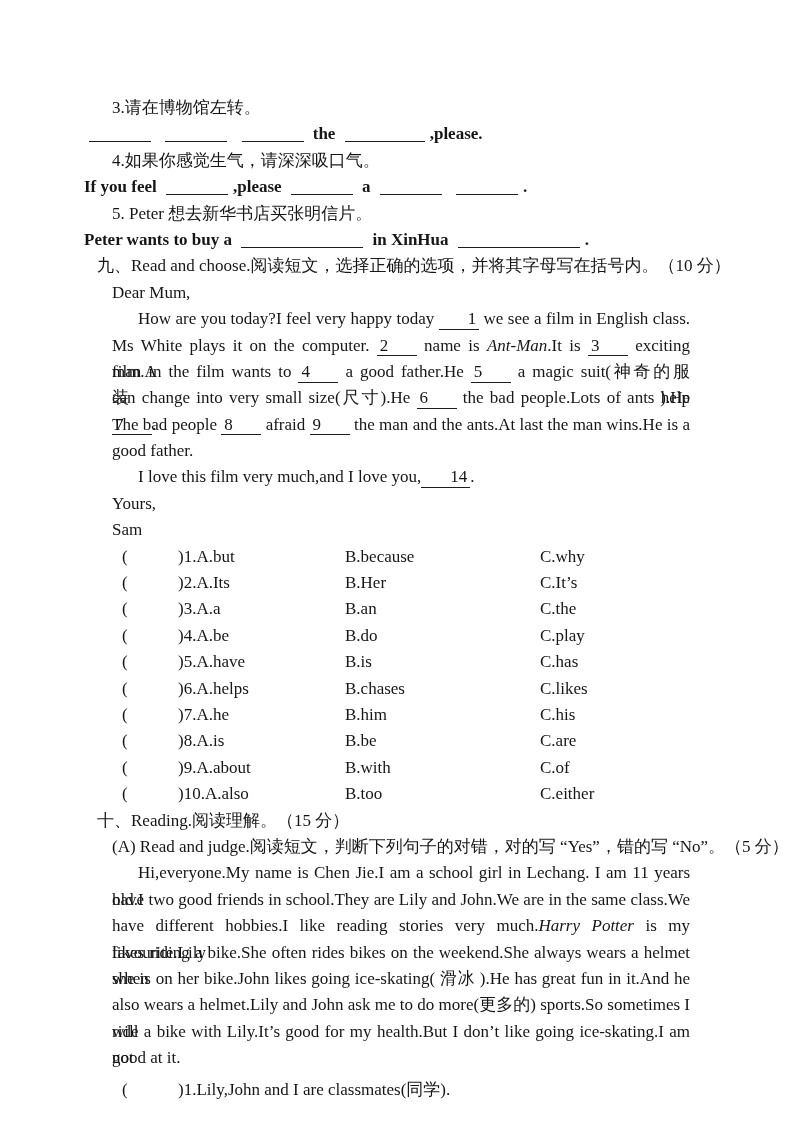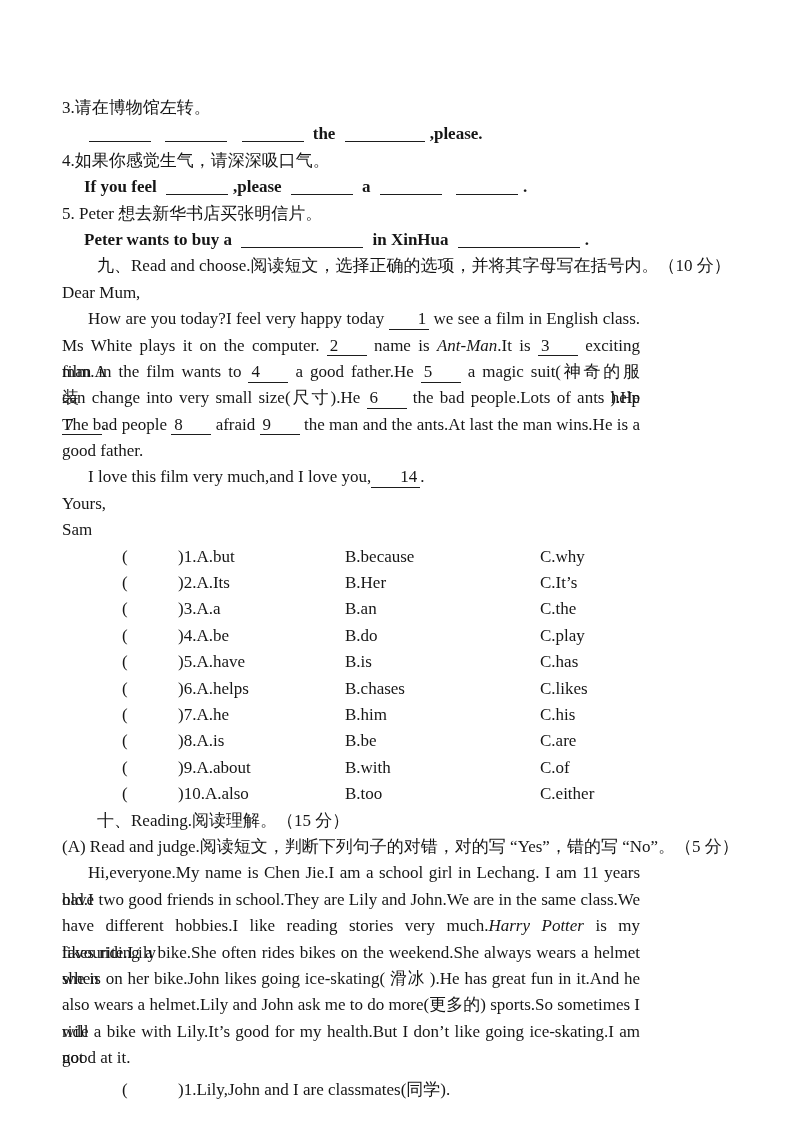--- a/index.html
+++ b/index.html
@@ -10,21 +10,21 @@
     background:#ffffff;
     color:#161616;
     font-family:"Liberation Serif","DejaVu Serif",serif;
     font-size:17px;
     box-sizing:border-box;
     padding-top:95px;
     overflow:hidden;
   }
   .line{
     height:26.4px;line-height:26.4px;
-    margin-left:62px;
+    margin-left:112px;
     white-space:nowrap;
   }
   .ans{margin-left:84px;font-weight:bold;}
   .head{margin-left:97px;font-weight:normal;}
   .j{
     width:578px;
     white-space:normal;
     text-align:justify;
     text-align-last:justify;
   }

